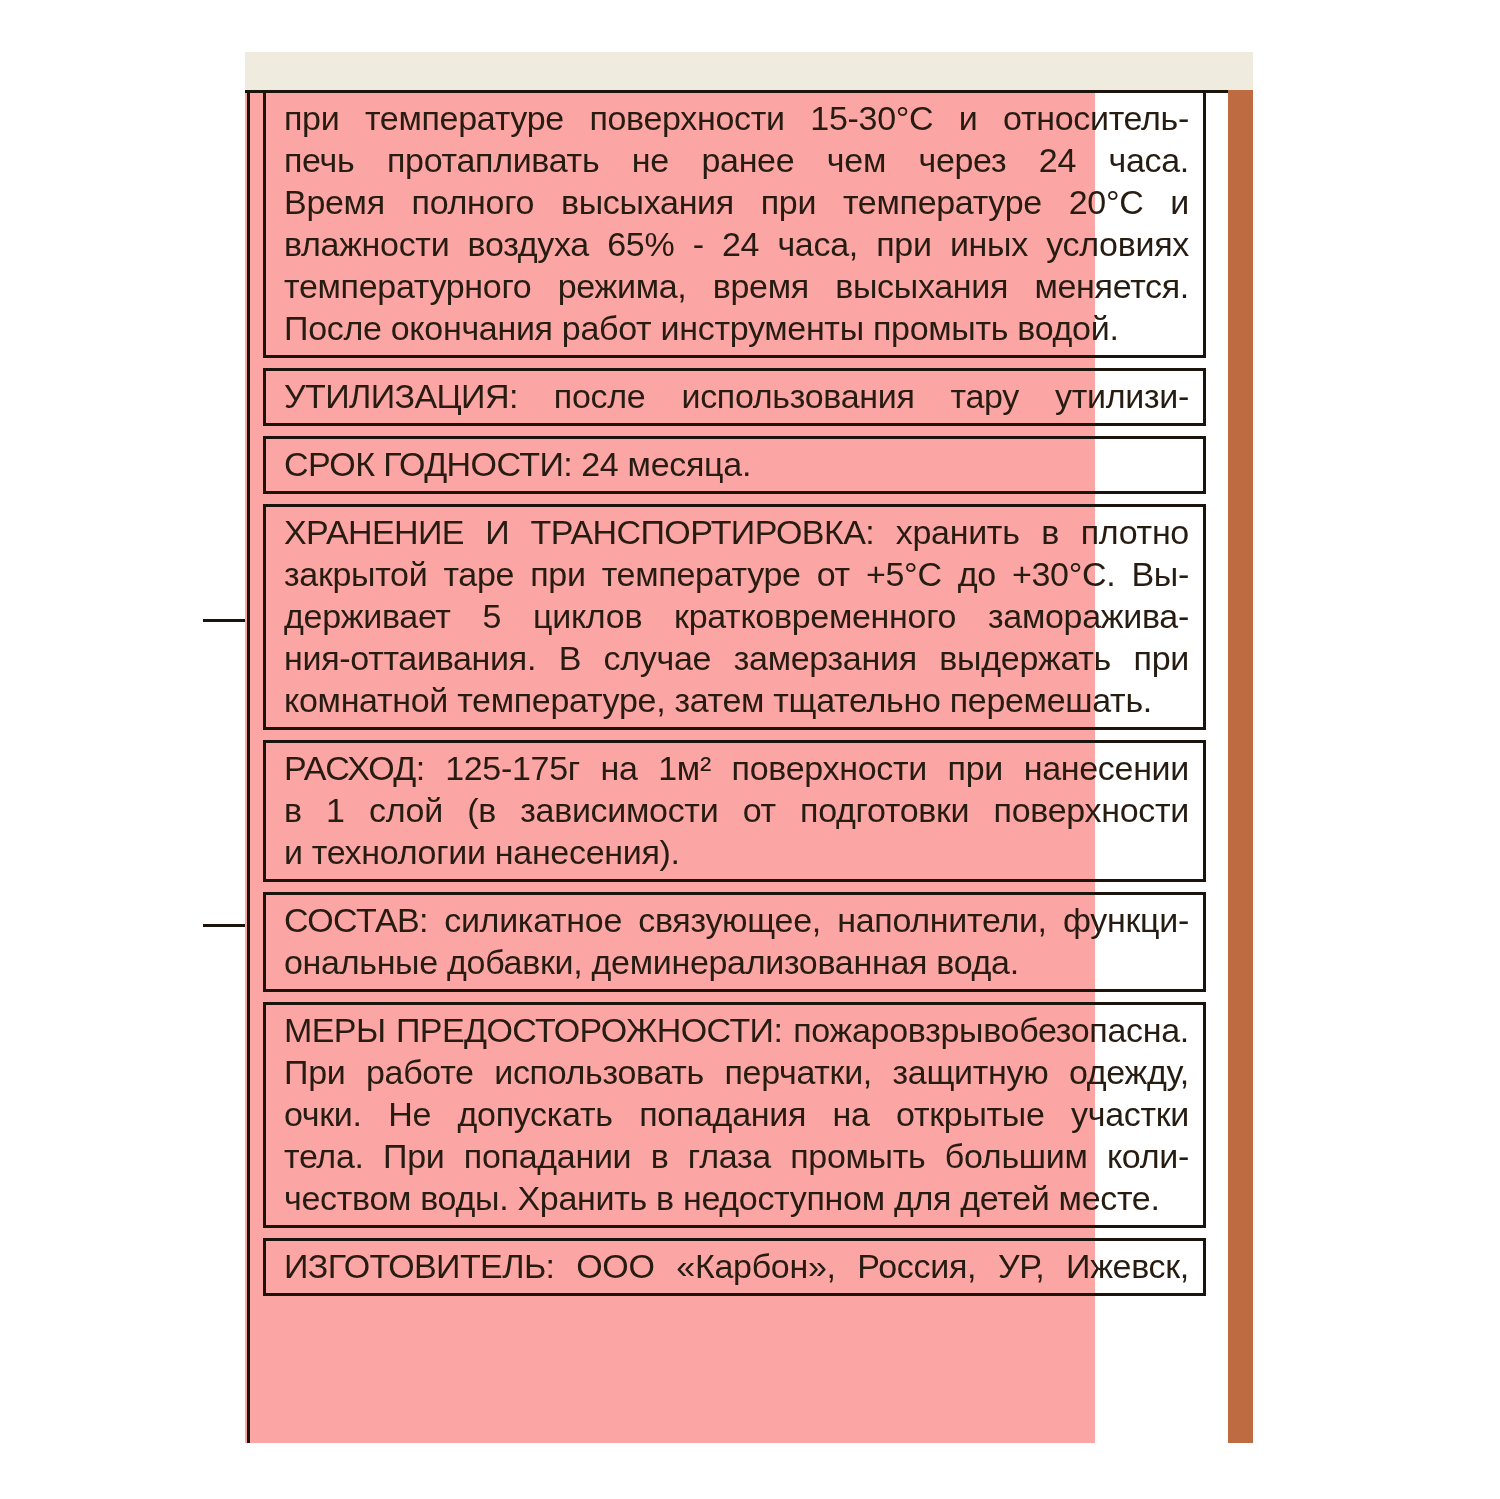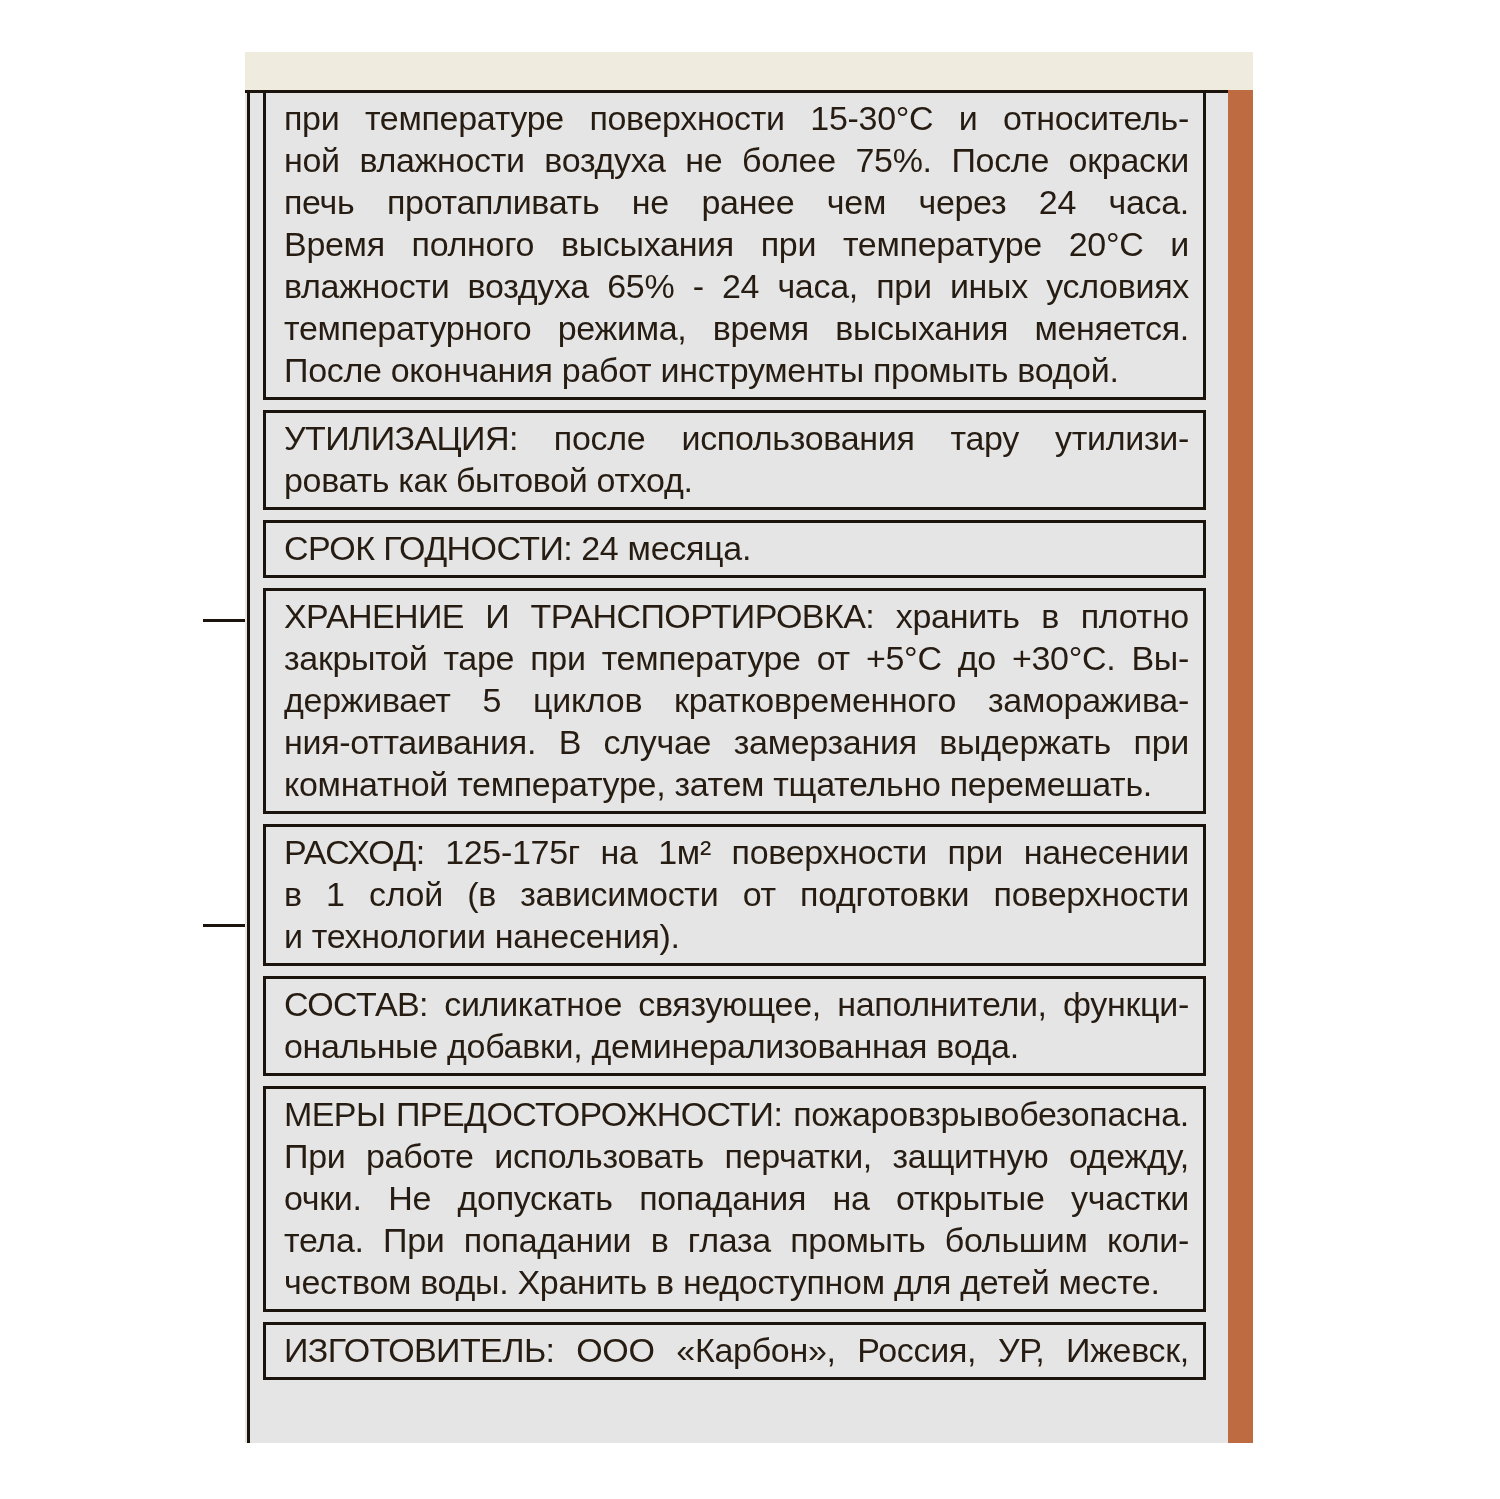--- a/index.html
+++ b/index.html
@@ -3,21 +3,21 @@
 <meta charset="utf-8">
 <style>
   html,body{margin:0;padding:0;}
   body{
     width:1500px;height:1499px;background:#ffffff;position:relative;overflow:hidden;
     font-family:"Liberation Sans",sans-serif;
   }
   .label{position:absolute;left:245px;top:52px;width:1008px;height:1391px;}
   .top-edge{position:absolute;left:0;top:0;width:1008px;height:38px;background:#f0ebdf;}
   .side-strip{position:absolute;right:0;top:38px;width:25px;height:1353px;background:#bf6b42;}
-  .body-grey{position:absolute;left:0;top:38px;width:983px;height:1353px;background:#e5e5e5;}
+  .body-grey{position:absolute;left:0;top:38px;width:850px;height:1353px;background:#fca5a5;}
   .top-rule{position:absolute;left:0;top:0;width:983px;height:3px;background:#1a140c;}
   .left-line{position:absolute;left:2px;top:0;width:3px;height:1353px;background:#1a140c;}
   .sections{position:absolute;left:18px;top:0;width:943px;}
   .box{
     box-sizing:border-box;border:3px solid #1a140c;width:943px;
     margin:0 0 10px 0;padding:4px 14px 6px 18px;
   }
   .line{
     font-size:34px;line-height:42px;color:#261c12;letter-spacing:-0.3px;
     white-space:nowrap;text-align:justify;text-align-last:justify;
@@ -36,30 +36,28 @@
 
 <div class="label">
   <div class="top-edge"></div>
   <div class="side-strip"></div>
   <div class="body-grey">
     <div class="top-rule"></div>
     <div class="left-line"></div>
     <div class="sections">
         <div class="box">
           <div class="line"><span>при температуре поверхности 15-30°С и относитель-</span></div>
-          <div class="line"><span>ной влажности воздуха не более 75%. После окраски</span></div>
           <div class="line"><span>печь протапливать не ранее чем через 24 часа.</span></div>
           <div class="line"><span>Время полного высыхания при температуре 20°С и</span></div>
           <div class="line"><span>влажности воздуха 65% - 24 часа, при иных условиях</span></div>
           <div class="line"><span>температурного режима, время высыхания меняется.</span></div>
           <div class="line last"><span>После окончания работ инструменты промыть водой.</span></div>
         </div>
         <div class="box">
           <div class="line"><span class="hd">УТИЛИЗАЦИЯ:</span> <span>после использования тару утилизи-</span></div>
-          <div class="line last"><span>ровать как бытовой отход.</span></div>
         </div>
         <div class="box">
           <div class="line last"><span class="hd">СРОК ГОДНОСТИ:</span> <span>24 месяца.</span></div>
         </div>
         <div class="box">
           <div class="line"><span class="hd">ХРАНЕНИЕ И ТРАНСПОРТИРОВКА:</span> <span>хранить в плотно</span></div>
           <div class="line"><span>закрытой таре при температуре от +5°С до +30°С. Вы-</span></div>
           <div class="line"><span>держивает 5 циклов кратковременного заморажива-</span></div>
           <div class="line"><span>ния-оттаивания. В случае замерзания выдержать при</span></div>
           <div class="line last"><span>комнатной температуре, затем тщательно перемешать.</span></div>

